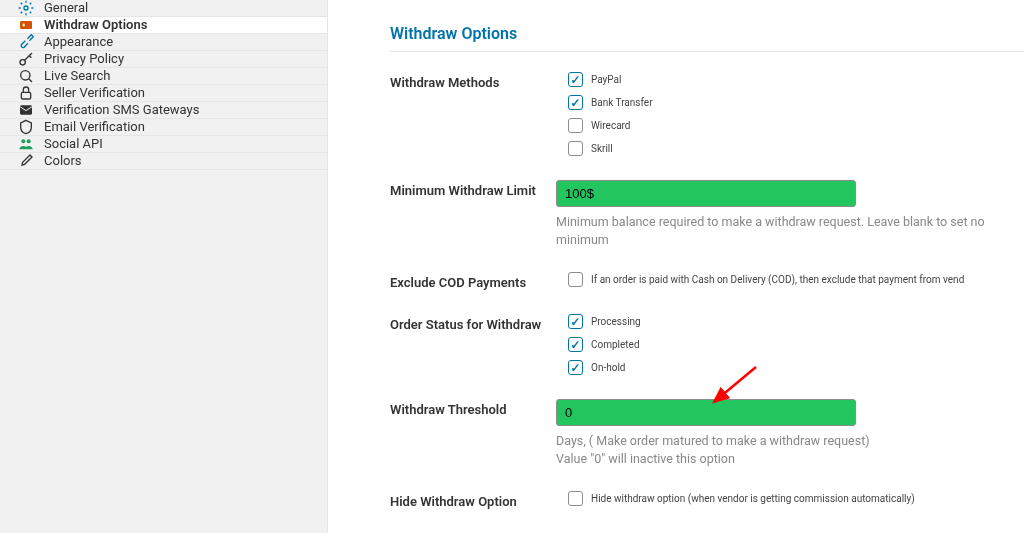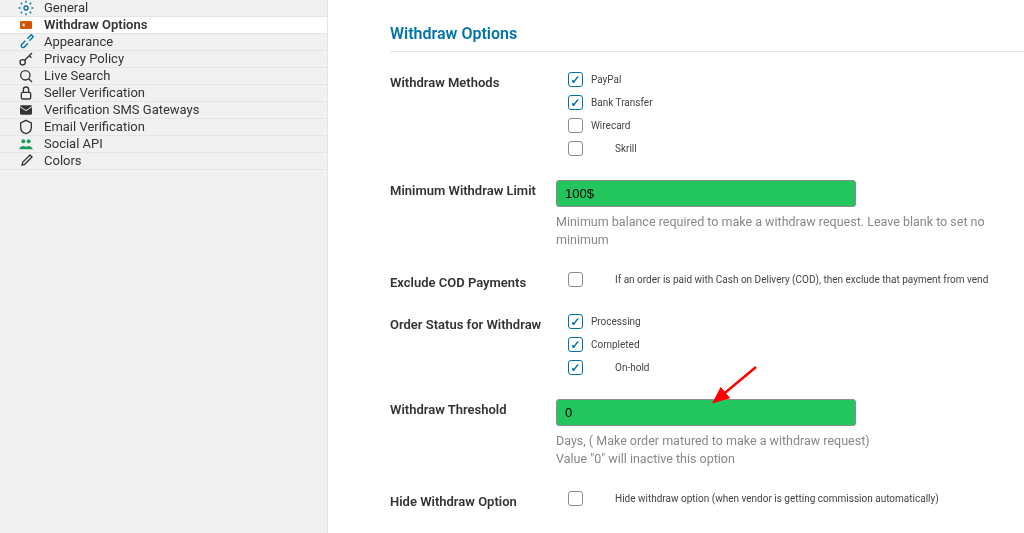--- a/index.html
+++ b/index.html
@@ -75,21 +75,21 @@
   }
   .field-control { flex: 1; }
   .checkbox-row {
     display: flex;
     align-items: center;
     margin-bottom: 8px;
     font-size: 10px;
     color: #444;
     padding-left: 12px;
   }
-  .checkbox-row:last-child { margin-bottom: 0; gap: 24px; }
+  .checkbox-row:last-child { margin-bottom: 0; }
   .chk {
     width: 15px;
     height: 15px;
     border: 1px solid #8c8c8c;
     border-radius: 3px;
     margin-right: 8px;
     display: inline-flex;
     align-items: center;
     justify-content: center;
     background: #fff;

